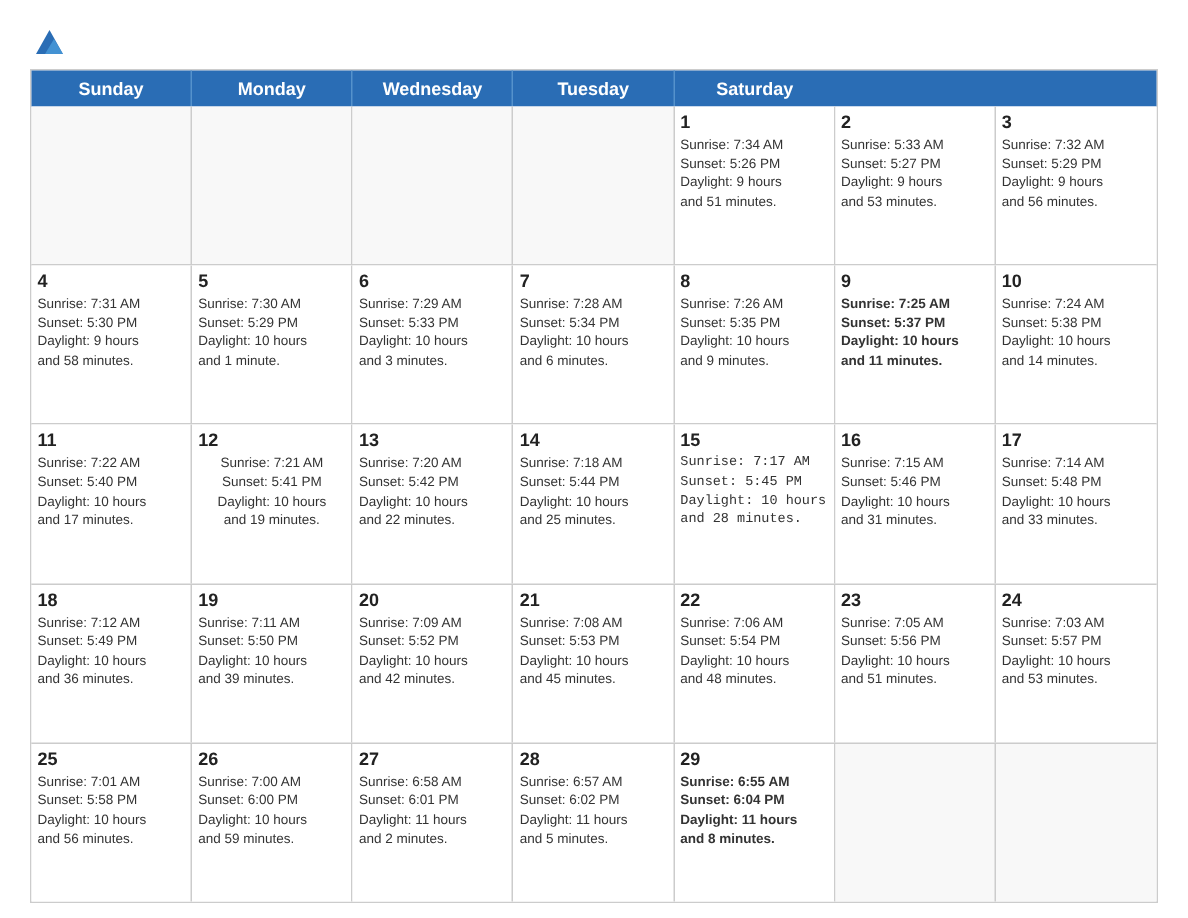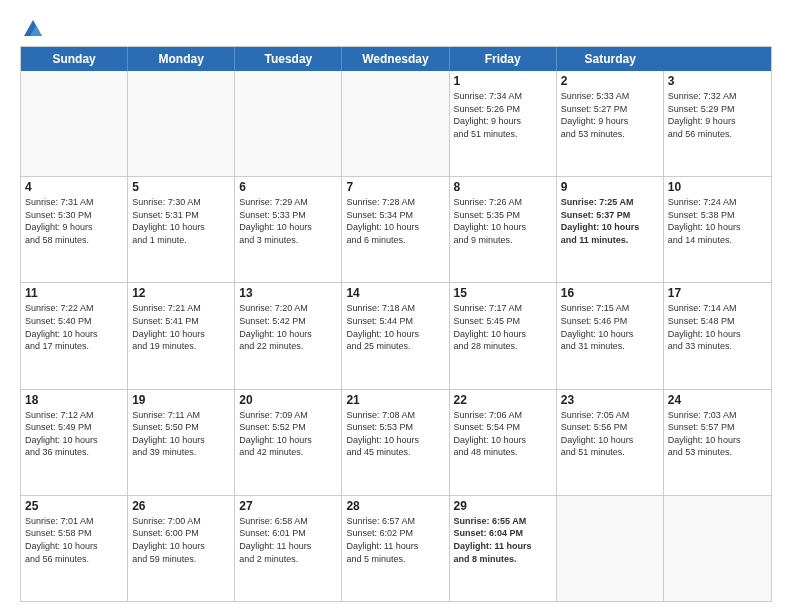--- a/index.html
+++ b/index.html
@@ -135,23 +135,22 @@
     <div class="title-block">
       <div class="title-month"></div>
       <div class="title-location"></div>
     </div>
   </div>
 
   <div class="calendar">
     <div class="cal-header">
     <div class="cal-header-cell">Sunday</div>
         <div class="cal-header-cell">Monday</div>
+        <div class="cal-header-cell">Wednesday</div>
         <div class="cal-header-cell">Tuesday</div>
-        <div class="cal-header-cell">Wednesday</div>
-        <div class="cal-header-cell">Friday</div>
         <div class="cal-header-cell">Saturday</div>
       </div>
     <div class="cal-body">
     <div class="cal-row">
           <div class="cal-cell empty"></div>
           <div class="cal-cell empty"></div>
           <div class="cal-cell empty"></div>
           <div class="cal-cell empty"></div>
           <div class="cal-cell">
             <div class="day-num">1</div>
@@ -179,21 +178,21 @@
           <div class="cal-cell">
             <div class="day-num">4</div>
             <div class="day-info" style="white-space: pre-line;">Sunrise: 7:31 AM
 Sunset: 5:30 PM
 Daylight: 9 hours
 and 58 minutes.</div>
           </div>
           <div class="cal-cell">
             <div class="day-num">5</div>
             <div class="day-info" style="white-space: pre-line;">Sunrise: 7:30 AM
-Sunset: 5:31 PM
+Sunset: 5:29 PM
 Daylight: 10 hours
 and 1 minute.</div>
           </div>
           <div class="cal-cell">
             <div class="day-num">6</div>
             <div class="day-info" style="white-space: pre-line;">Sunrise: 7:29 AM
 Sunset: 5:33 PM
 Daylight: 10 hours
 and 3 minutes.</div>
           </div>
@@ -229,42 +228,42 @@
         <div class="cal-row">
           <div class="cal-cell">
             <div class="day-num">11</div>
             <div class="day-info" style="white-space: pre-line;">Sunrise: 7:22 AM
 Sunset: 5:40 PM
 Daylight: 10 hours
 and 17 minutes.</div>
           </div>
           <div class="cal-cell">
             <div class="day-num">12</div>
-            <div class="day-info" style="white-space: pre-line;">Sunrise: 7:21 AM
+            <div class="day-info" style="white-space: pre-line; text-align: center;">Sunrise: 7:21 AM
 Sunset: 5:41 PM
 Daylight: 10 hours
 and 19 minutes.</div>
           </div>
           <div class="cal-cell">
             <div class="day-num">13</div>
             <div class="day-info" style="white-space: pre-line;">Sunrise: 7:20 AM
 Sunset: 5:42 PM
 Daylight: 10 hours
 and 22 minutes.</div>
           </div>
           <div class="cal-cell">
             <div class="day-num">14</div>
             <div class="day-info" style="white-space: pre-line;">Sunrise: 7:18 AM
 Sunset: 5:44 PM
 Daylight: 10 hours
 and 25 minutes.</div>
           </div>
           <div class="cal-cell">
             <div class="day-num">15</div>
-            <div class="day-info" style="white-space: pre-line;">Sunrise: 7:17 AM
+            <div class="day-info" style="white-space: pre-line; font-family: Liberation Mono, monospace;">Sunrise: 7:17 AM
 Sunset: 5:45 PM
 Daylight: 10 hours
 and 28 minutes.</div>
           </div>
           <div class="cal-cell">
             <div class="day-num">16</div>
             <div class="day-info" style="white-space: pre-line;">Sunrise: 7:15 AM
 Sunset: 5:46 PM
 Daylight: 10 hours
 and 31 minutes.</div>

